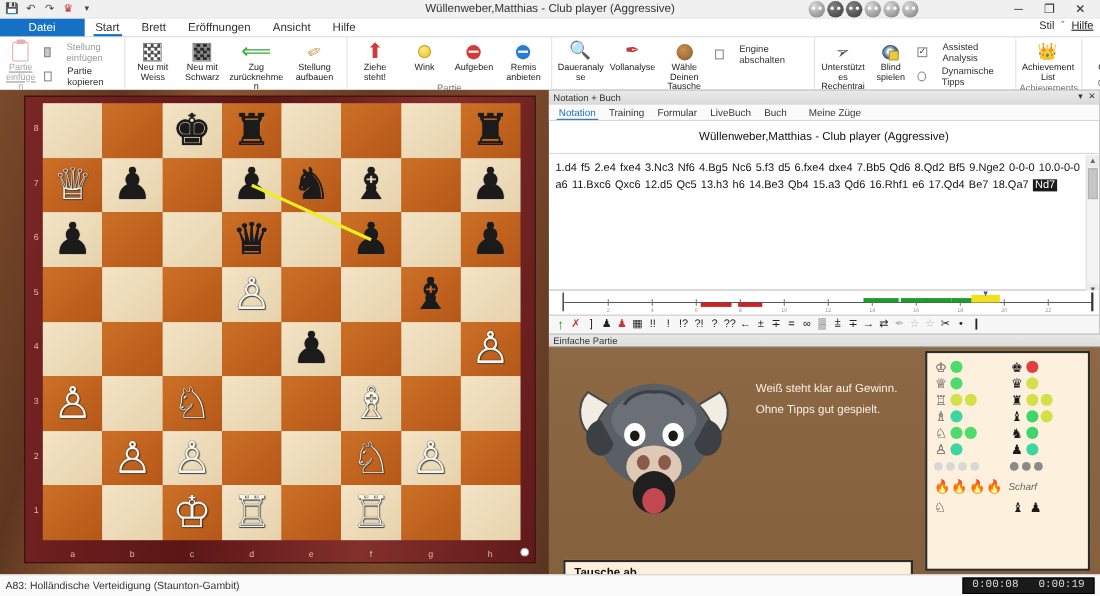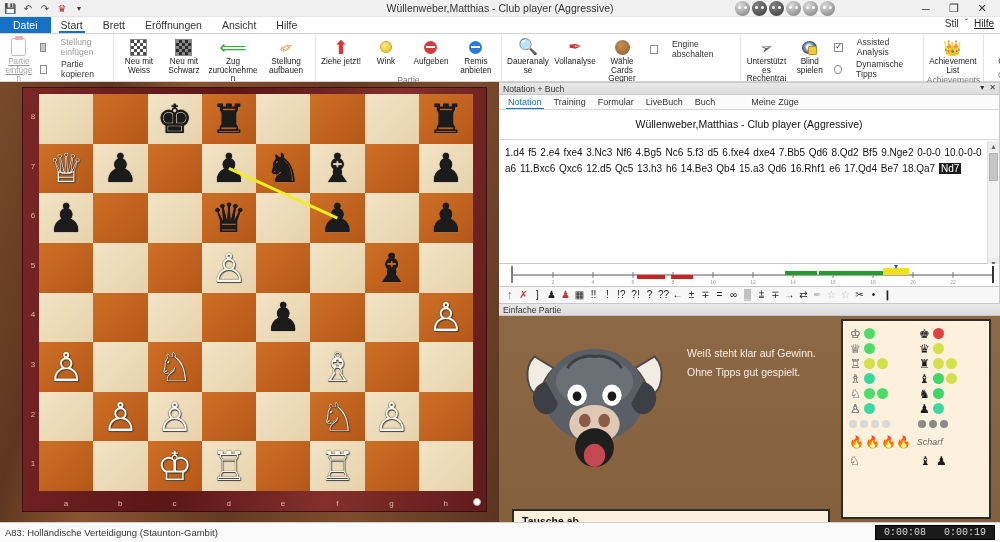--- a/index.html
+++ b/index.html
@@ -49,21 +49,21 @@
   
   .ribbon-tabs {
     position: absolute; top: 17px; left: 0; width: 1000px; height: 17px;
     background: #fff; display: flex; align-items: stretch;
     border-bottom: 1px solid #d4d4d4;
   }
   .rtab {
     padding: 0 10px; display: flex; align-items: center; font-size: 10.5px;
     color: #333; cursor: pointer; position: relative;
   }
-  .rtab.file { background: #1571c5; color: #fff; padding: 0 13px; }
+  .rtab.file { background: #1571c5; color: #fff; padding: 0 26px; }
   .rtab.active::after {
     content: ""; position: absolute; left: 8px; right: 8px; bottom: 0; height: 2px; background: #1571c5;
   }
   .ribbon-right {
     position: absolute; right: 6px; top: 18px; font-size: 10px; color: #333;
     display: flex; align-items: center; gap: 6px;
   }
   .ribbon-right .lnk { text-decoration: underline; cursor: pointer; color: #222; }
 
   
@@ -169,21 +169,21 @@
     border-bottom: 1px solid #c9c9c9; display: flex; align-items: center;
     font-size: 8.6px; color: #333; padding-left: 4px; position: relative;
   }
   .panel-head .pbtns { position: absolute; right: 3px; top: 0; display: flex; gap: 5px; font-size: 8px; color: #333; cursor: pointer; }
 
   .notation-panel { position: absolute; top: 0; left: 0; width: 501px; height: 182px; background: #fff; border: 1px solid #c9c9c9; border-left: 0; }
   .ntabs { display: flex; align-items: center; height: 15px; border-bottom: 1px solid #d6d6d6; background: #fbfbfb; padding-left: 4px; gap: 2px; }
   .ntab { font-size: 9px; padding: 0 5px; line-height: 14px; color: #333; cursor: pointer; position: relative; }
   .ntab.active { color: #1571c5; }
   .ntab.active::after { content:""; position:absolute; left:3px; right:3px; bottom:0; height:1.5px; background:#1571c5; }
-  .ntab.spaced { margin-left: 24px; }
+  .ntab.spaced { margin-left: 8px; }
   .game-title { text-align: center; font-size: 10.5px; color: #111; padding: 8px 0 9px; }
   .moves-box { position: relative; border-top: 1px solid #d6d6d6; height: 131px; padding: 5px 14px 0 6px; overflow: hidden; }
   .moves-text { font-size: 10px; color: #111; line-height: 1.55; word-spacing: 1px; }
   .moves-text .hl { background: #1b1b1b; color: #fff; padding: 0 2px; }
   .vscroll { position: absolute; right: 1px; top: 1px; bottom: 1px; width: 11px; background: #f3f3f3; border-left: 1px solid #e0e0e0; }
   .vscroll .arrow-up, .vscroll .arrow-dn { position: absolute; left: 0; width: 11px; height: 11px; font-size: 7px; text-align: center; line-height: 11px; color: #666; background: #ececec; cursor: pointer; }
   .vscroll .arrow-up { top: 0; }
   .vscroll .arrow-dn { bottom: 0; }
   .vscroll .thumb { position: absolute; left: 1px; top: 12px; width: 9px; height: 28px; background: #c6c6c6; border: 1px solid #b0b0b0; }
 
@@ -340,21 +340,21 @@
       </div>
       <div class="rgroup-title">Partie</div>
     </div>
 
     <div class="rgroup">
       <div class="rgroup-items">
         <div class="rbtn">
           <span class="ic">
               <span class="icon-uparrow">⬆</span>
             </span>
-          <span class="lbl">Ziehe jetzt!</span>
+          <span class="lbl">Ziehe steht!</span>
         </div>
         <div class="rbtn">
           <span class="ic">
               <span class="icon-bulb"></span>
             </span>
           <span class="lbl">Wink</span>
         </div>
         <div class="rbtn">
           <span class="ic">
               <span class="icon-stopred"></span>
@@ -382,21 +382,21 @@
         <div class="rbtn wide">
           <span class="ic">
               <span class="icon-magnify">✒</span>
             </span>
           <span class="lbl">Vollanalyse</span>
         </div>
         <div class="rbtn wide">
           <span class="ic">
               <span class="icon-dog"></span>
             </span>
-          <span class="lbl">Wähle Cards Gegner</span>
+          <span class="lbl">Wähle Deinen Tausche</span>
         </div>
         <div class="chkcol" style="padding-top:4px;">
           <div class="chkrow">
             <span class="cbox"></span>
             <span>Engine abschalten</span>
           </div>
         </div>
       </div>
       <div class="rgroup-title" style="margin-right:95px;">Stufen</div>
     </div>

